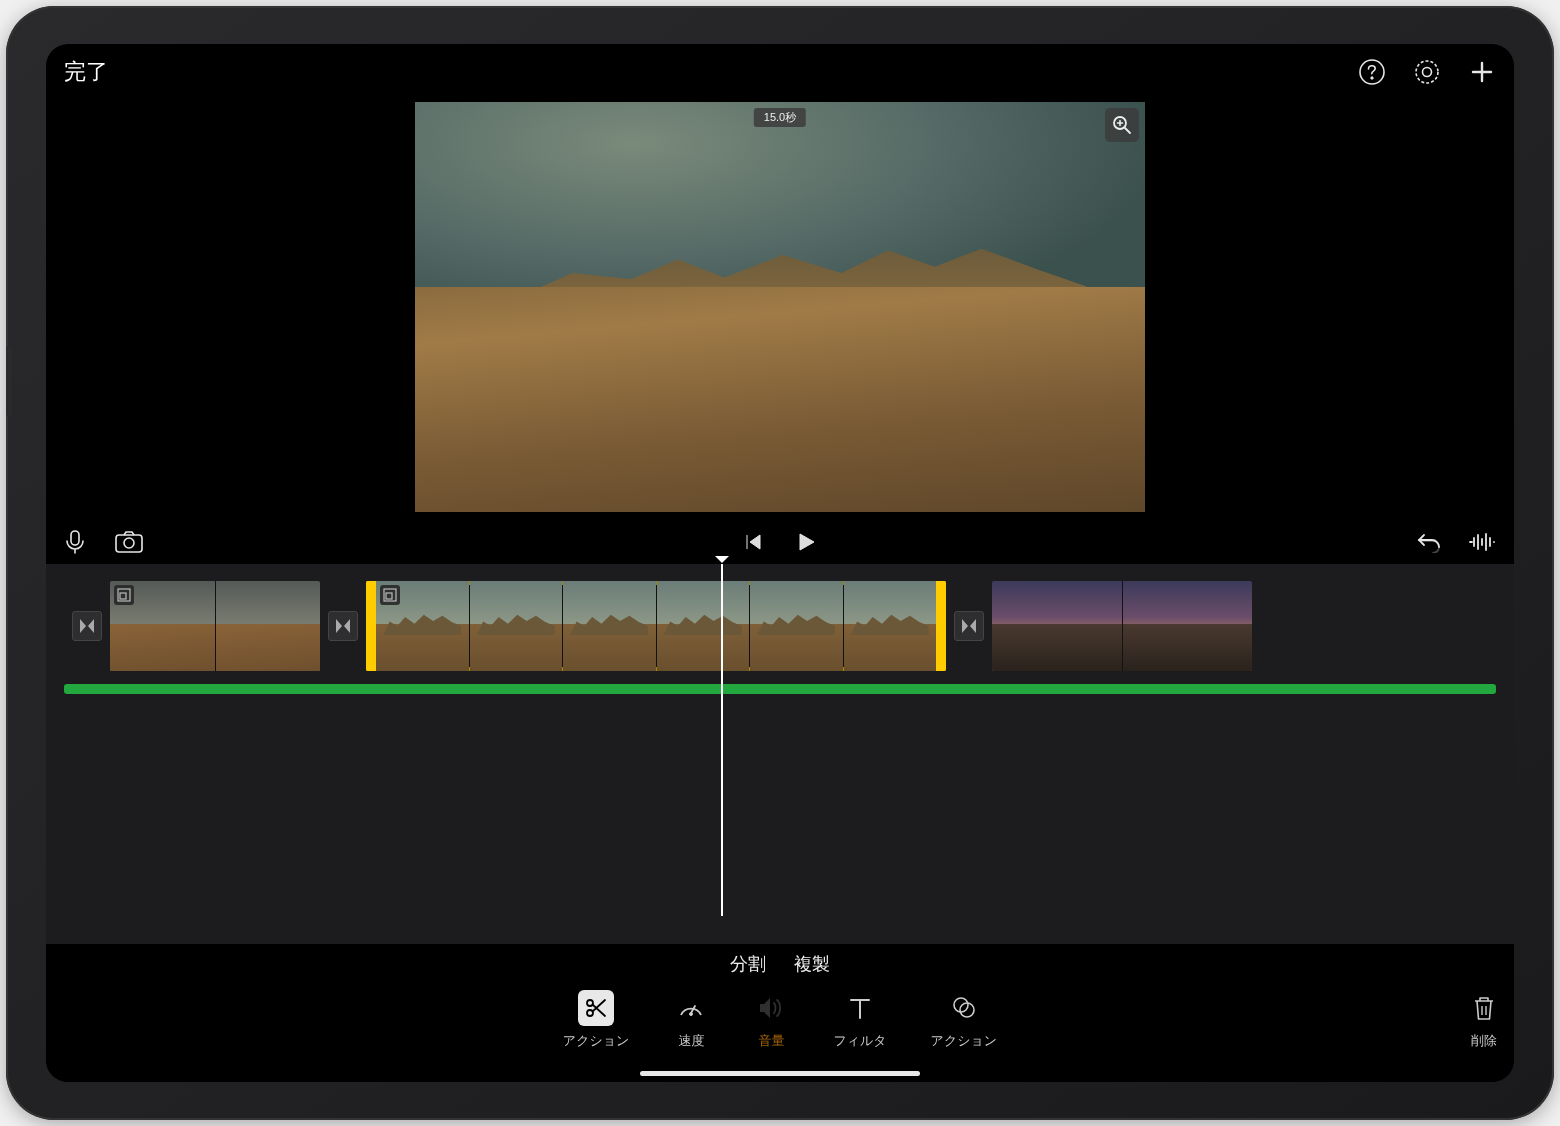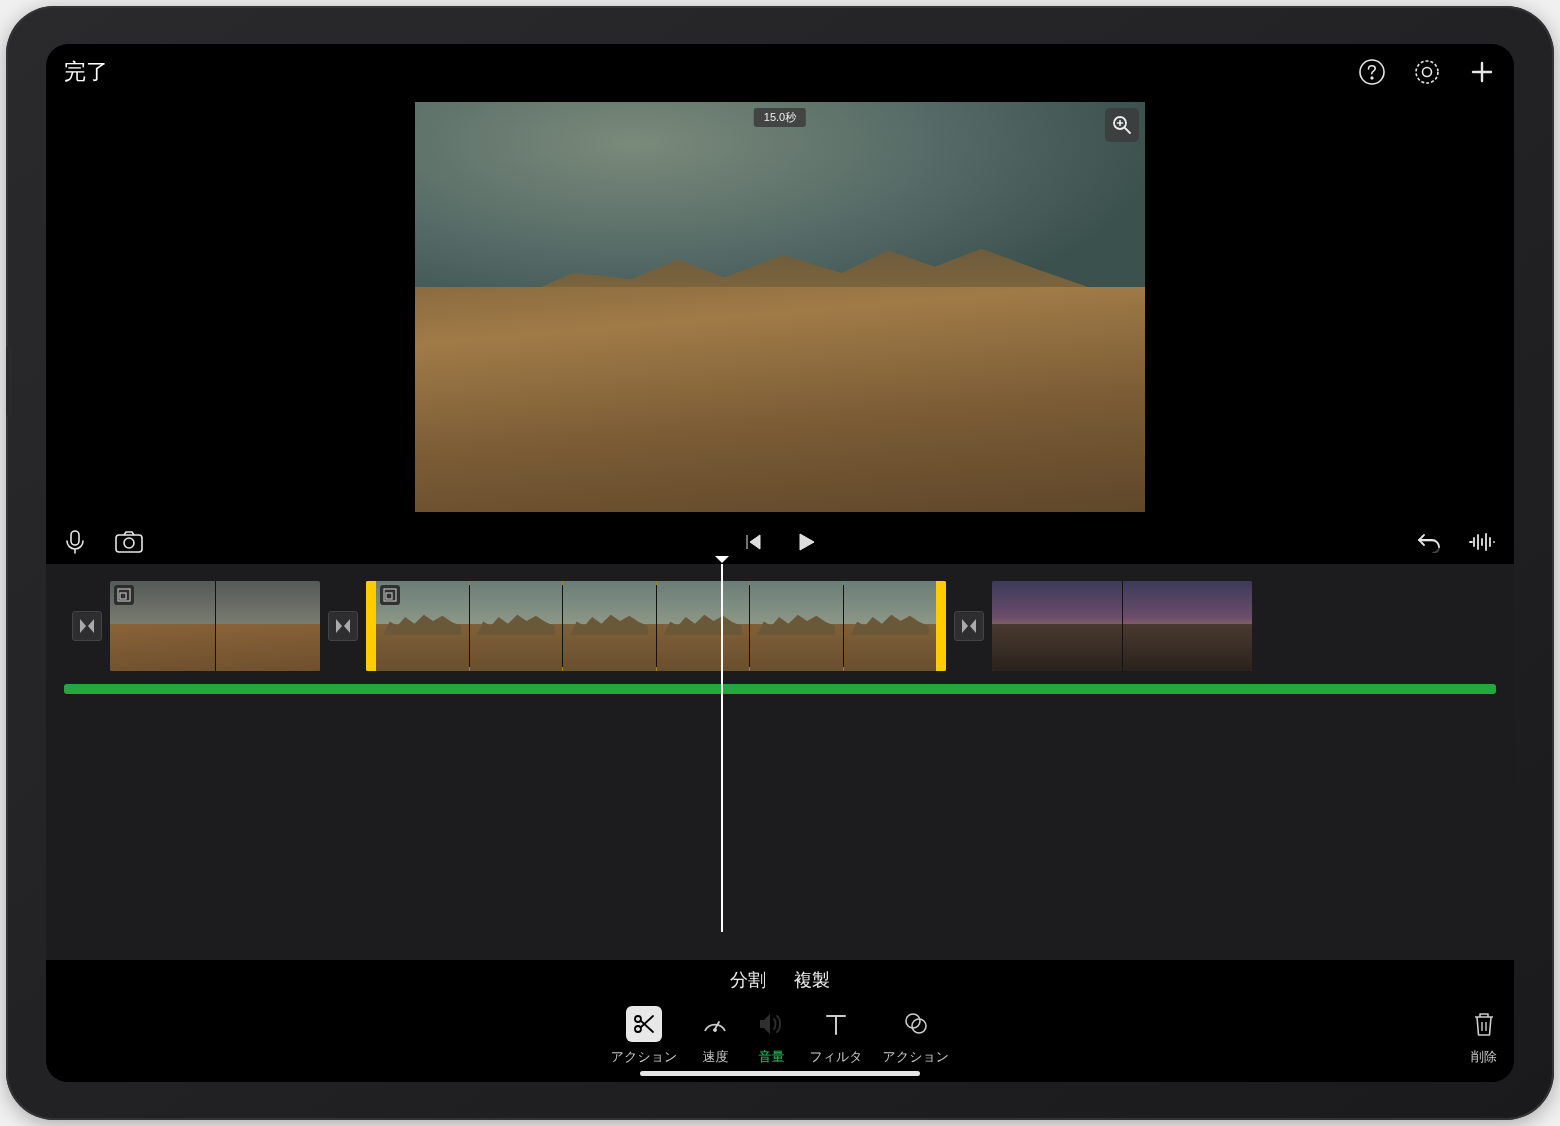--- a/index.html
+++ b/index.html
@@ -147,28 +147,28 @@
   position: absolute; top: 0; bottom: 28px; width: 2px; background: #fff;
   left: 46%;
 }
 .playhead::before {
   content: ""; position: absolute; top: -8px; left: -6px;
   border: 7px solid transparent; border-top-color: #fff;
 }
 
 
 .inspector {
-  background: #000; padding-top: 8px; padding-bottom: 16px;
+  background: #000; padding-top: 8px; padding-bottom: 32px;
 }
 .context-row { display: flex; justify-content: center; gap: 28px; font-size: 18px; margin-bottom: 14px; color: #eee; }
 .context-row span { cursor: pointer; }
-.tool-row { display: flex; justify-content: center; gap: 20px; align-items: flex-end; position: relative; }
+.tool-row { display: flex; justify-content: center; gap: 44px; align-items: flex-end; position: relative; }
 .tool { display: flex; flex-direction: column; align-items: center; gap: 6px; cursor: pointer; }
 .tool .lbl { font-size: 13px; color: #ccc; }
-.tool.disabled .lbl { color: #22c55e; }
+.tool.disabled .lbl { color: #a16207; }
 .tool.disabled svg { opacity: .35; }
 .tool.active .badge {
   background: #e8e8e8; color: #000; border-radius: 6px;
 }
 .badge { width: 36px; height: 36px; display: flex; align-items: center; justify-content: center; }
 .delete-tool { position: absolute; right: 12px; bottom: 0; }
 .home-indicator {
   position: absolute; bottom: 6px; left: 50%; transform: translateX(-50%);
   width: 280px; height: 5px; background: #fff; border-radius: 3px; opacity: .9;
 }

